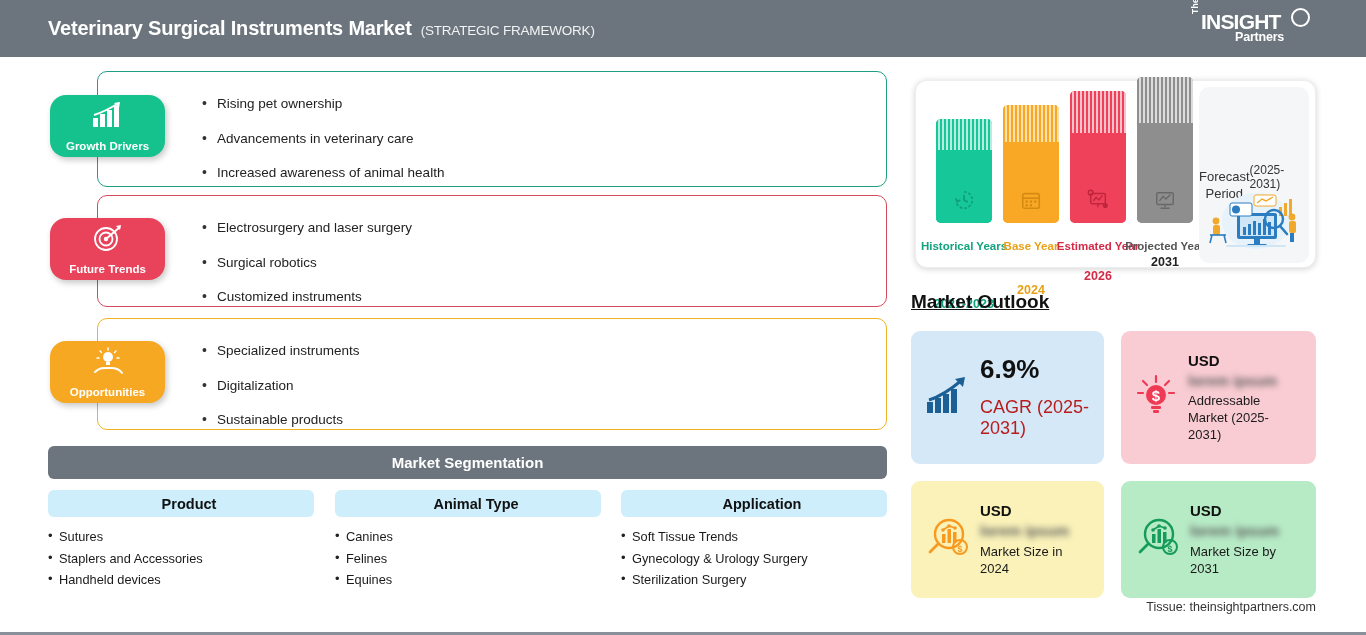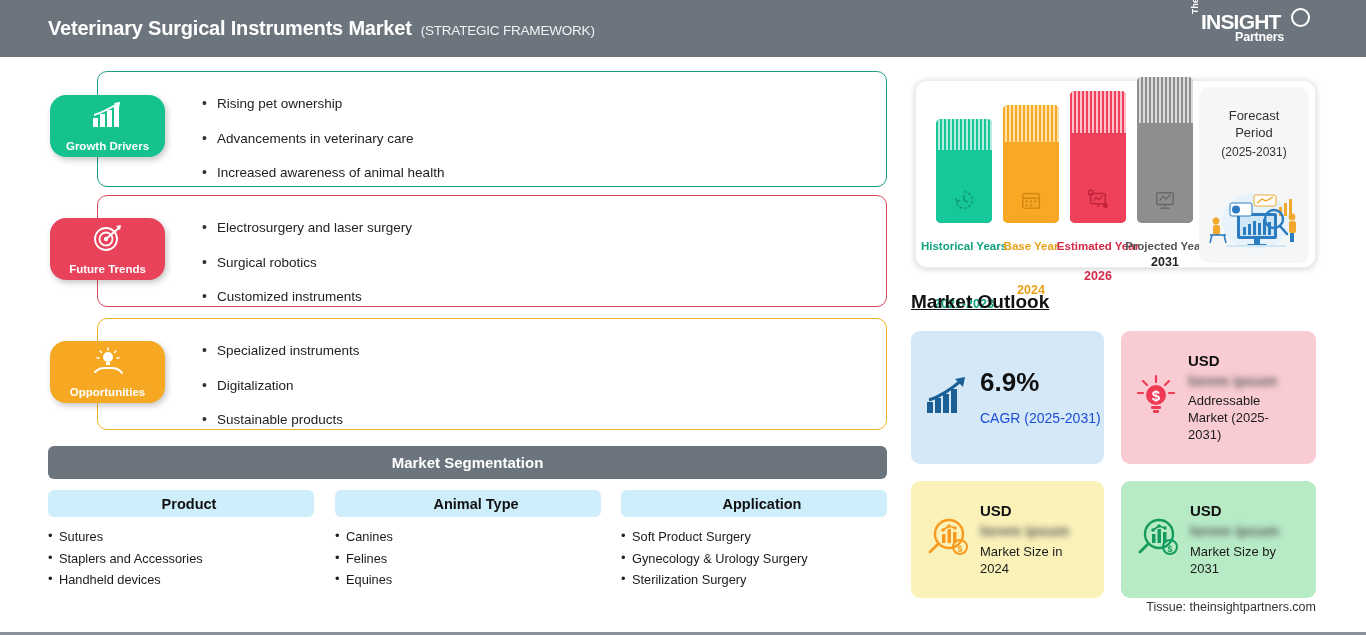--- a/index.html
+++ b/index.html
@@ -172,21 +172,21 @@
     line-height: 13px; white-space: nowrap;
   }
   .fbar-ico {
     position: absolute; left: 50%; bottom: 8px; transform: translateX(-50%);
     opacity: 0.55;
   }
   .fc-right {
     position: absolute; right: 6px; top: 6px;
     width: 110px; height: 176px;
     background: #f4f6f8; border-radius: 10px;
-    display: flex; flex-direction: column; align-items: center;
+    display: flex; align-items: center;
   }
   .fc-title {
     margin-top: 20px; font-size: 13px; color: #333;
     text-align: center; line-height: 17px;
   }
   .fc-range { margin-top: 4px; font-size: 12px; color: #333; }
   .fc-illus { position: absolute; bottom: 6px; left: 50%; transform: translateX(-50%); }
 
   
   .outlook-title {
@@ -198,21 +198,21 @@
     display: flex; align-items: center;
   }
   .ocard-1 { left: 911px; top: 331px; width: 193px; height: 133px; background: #d4e8f8; }
   .ocard-2 { left: 1121px; top: 331px; width: 195px; height: 133px; background: #f9ccd3; }
   .ocard-3 { left: 911px; top: 481px; width: 193px; height: 117px; background: #faf2b9; }
   .ocard-4 { left: 1121px; top: 481px; width: 195px; height: 117px; background: #b7ebc6; }
 
   .ocard-icon { flex: 0 0 auto; margin-left: 14px; }
   .ocard-text { margin-left: 11px; }
   .cagr-value { font-size: 26px; font-weight: bold; color: #111; line-height: 1; }
-  .cagr-label { font-size: 14px; color: #1d4ed8; margin-top: 15px; }
+  .cagr-label { font-size: 18px; color: #b91c1c; margin-top: 15px; }
   .usd { font-size: 15px; font-weight: bold; color: #111; }
   .blur {
     margin-top: 4px; font-size: 15px; font-weight: bold; color: #5b5b5b;
     filter: blur(3.4px); line-height: 1.05; white-space: nowrap;
   }
   .ocard-sub { margin-top: 4px; font-size: 13px; color: #1a1a1a; line-height: 17px; max-width: 112px; }
 
   .source {
     position: absolute; right: 50px; top: 600px;
     font-size: 12.5px; color: #333;
@@ -319,21 +319,21 @@
     <ul class="seg-list">
       <li>Canines</li>
       <li>Felines</li>
       <li>Equines</li>
     </ul>
   </div>
 
   <div class="seg-col seg-col-2">
     <div class="seg-title">Application</div>
     <ul class="seg-list">
-      <li>Soft Product Surgery</li>
+      <li>Soft Tissue Trends</li>
       <li>Gynecology &amp; Urology Surgery</li>
       <li>Sterilization Surgery</li>
     </ul>
   </div>
 
   <div class="forecast">
     <div class="fbars">
 
       <div class="fbar" style="left:6px;">
         <div class="fbar-year" style="top:44px; color:#13a37f;">2021-2023</div>

